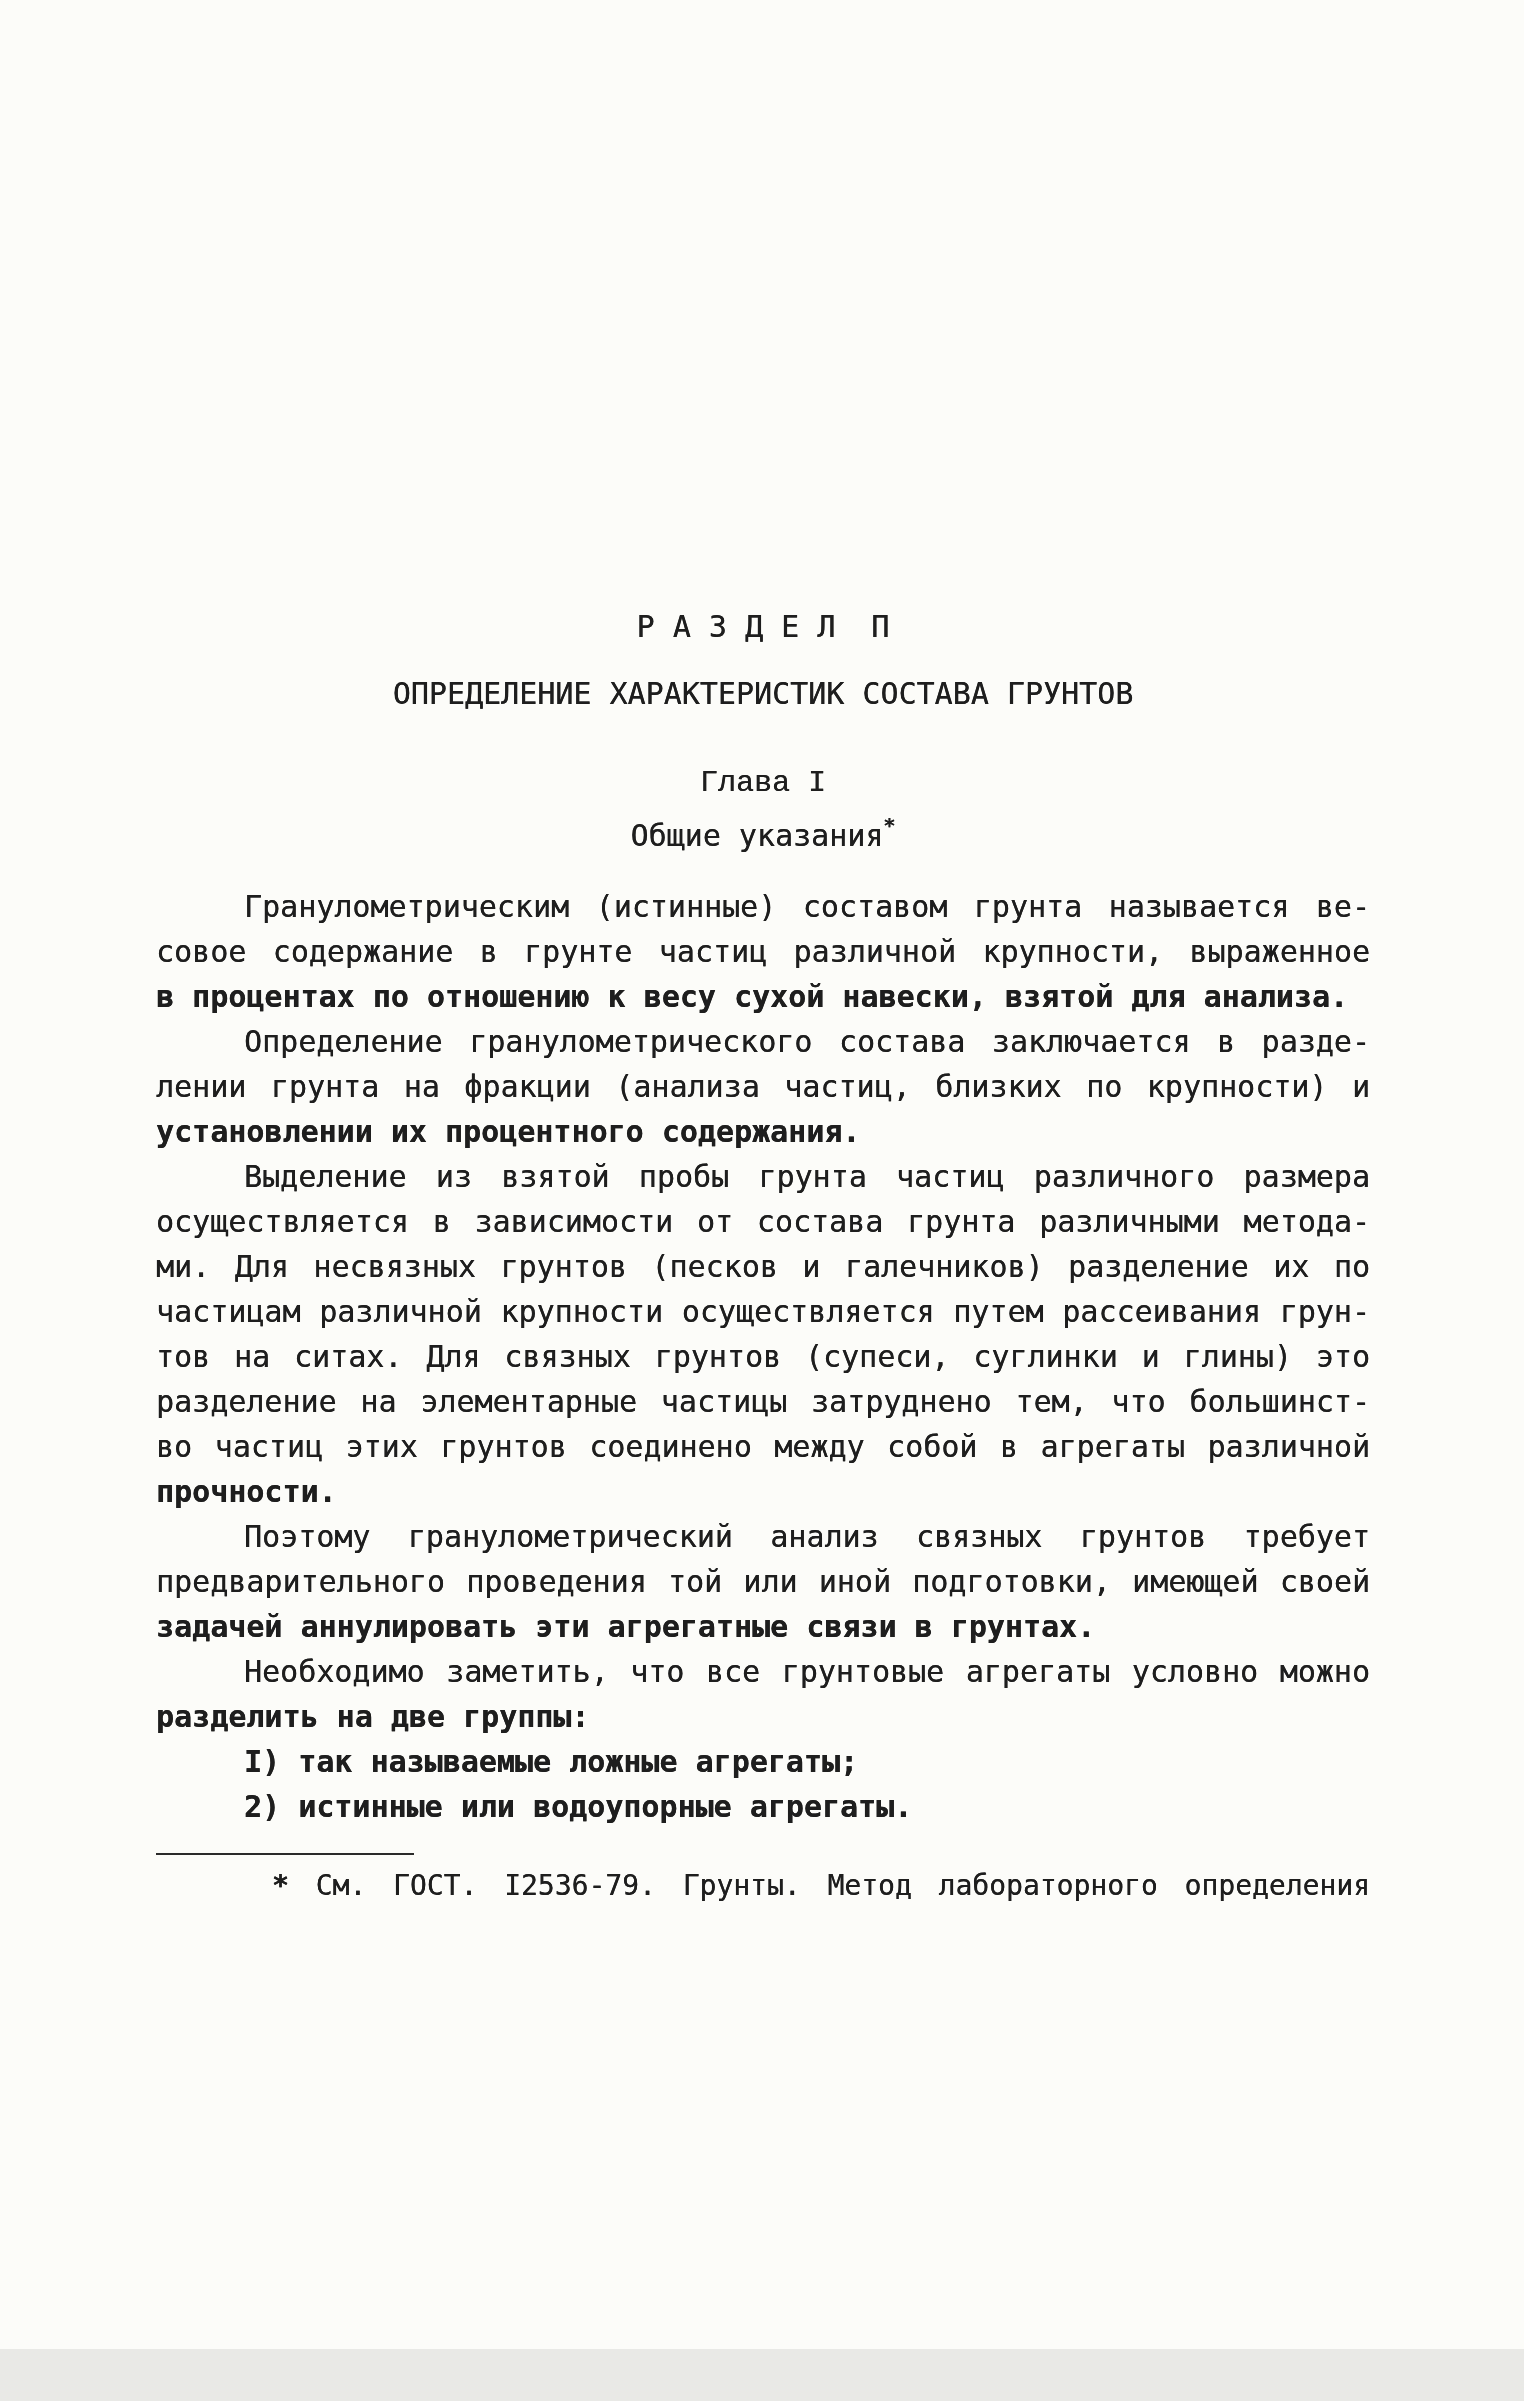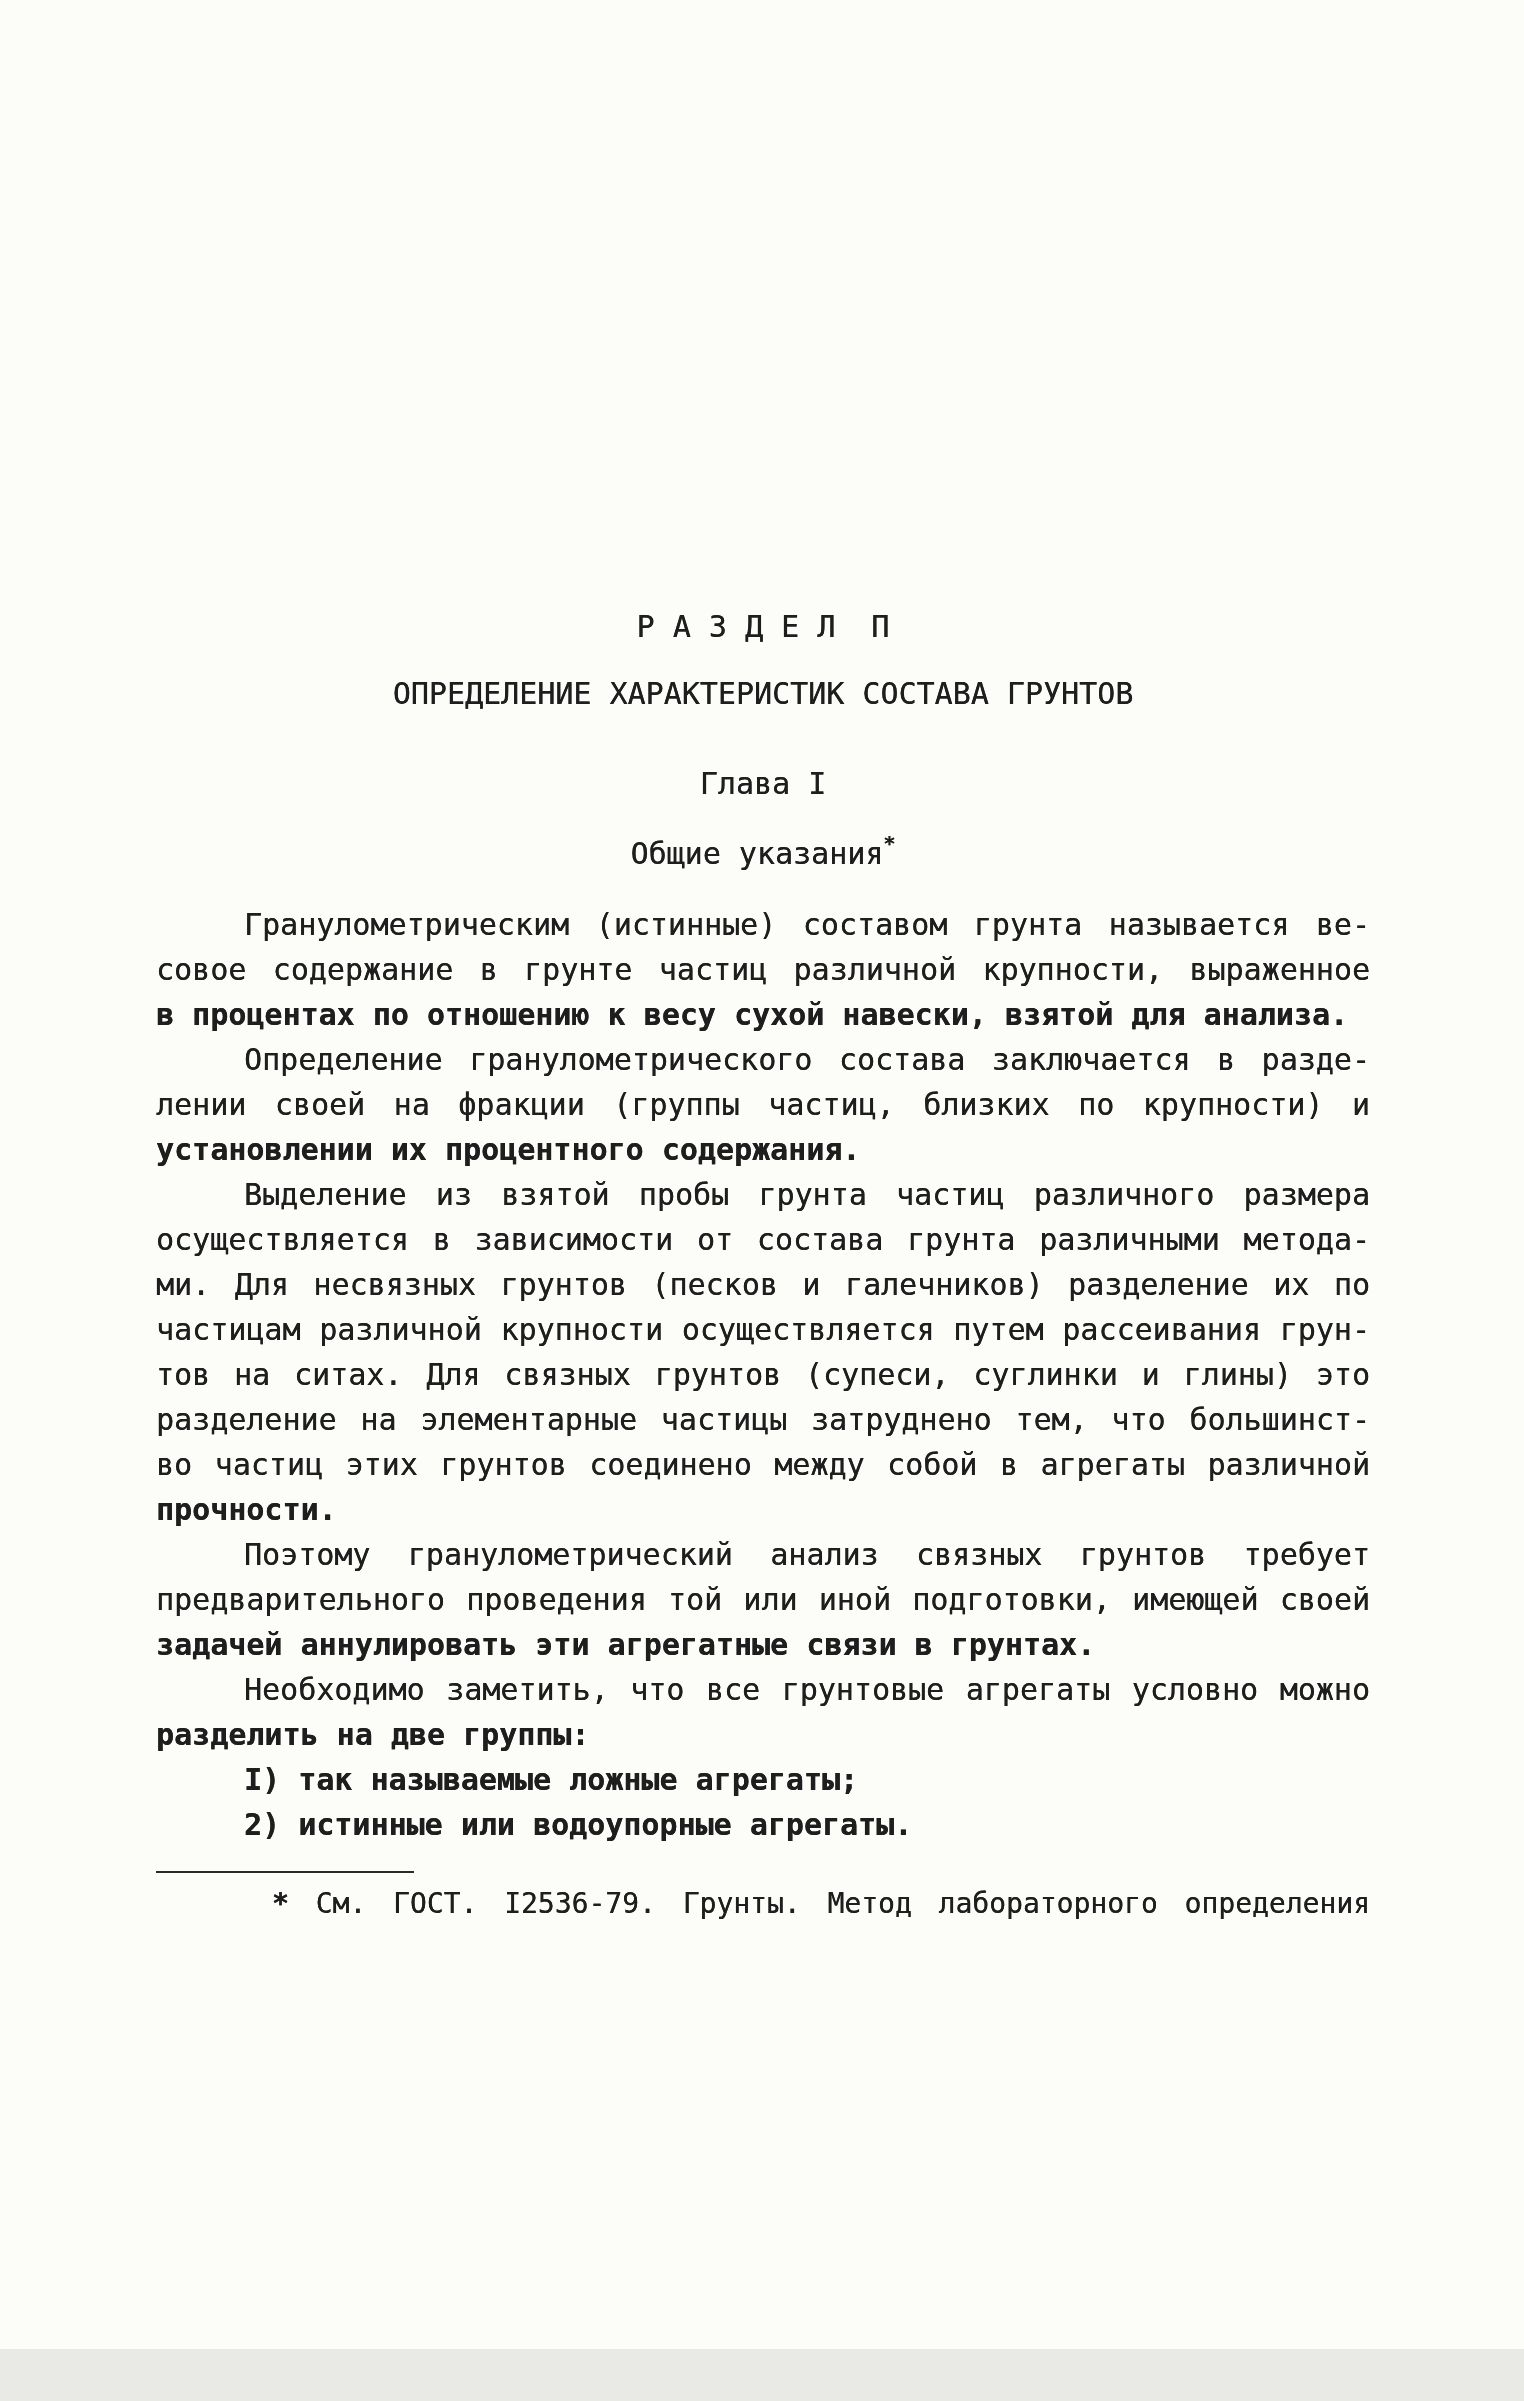--- a/index.html
+++ b/index.html
@@ -22,21 +22,21 @@
   }
   .h{
     text-align:center;
     font-size:30px;
     line-height:45px;
     white-space:pre;
     text-shadow:0.2px 0 0 currentColor;
   }
   .h-section{margin-bottom:22px;}
   .h-subtitle{margin-bottom:45px;}
-  .h-chapter{margin-bottom:18px;}
+  .h-chapter{font-family:Liberation Mono, monospace;}
   .h-chapter-sub{margin-bottom:22px;}
   .h-sub{margin-bottom:26px;}
   .h-sub sup{
     font-size:20.3px;
     font-weight:bold;
     position:relative;top:-3.1px;
   }
   .line{
     font-size:30px;
     line-height:45px;
@@ -86,21 +86,21 @@
     <div class="h h-sub"><span>Общие указания</span><sup>*</sup></div>
 
     <div>
         <div>
           <div class="line first">Гранулометрическим (истинные) составом грунта называется ве-</div>
           <div class="line">совое содержание в грунте частиц различной крупности, выраженное</div>
           <div class="line last">в процентах по отношению к весу сухой навески, взятой для анализа.</div>
         </div>
         <div>
           <div class="line first">Определение гранулометрического состава заключается в разде-</div>
-          <div class="line">лении своей на фракции (группы частиц, близких по крупности) и</div>
+          <div class="line">лении грунта на фракции (анализа частиц, близких по крупности) и</div>
           <div class="line last">установлении их процентного содержания.</div>
         </div>
         <div>
           <div class="line first">Выделение из взятой пробы грунта частиц различного размера</div>
           <div class="line">осуществляется в зависимости от состава грунта различными метода-</div>
           <div class="line">ми. Для несвязных грунтов (песков и галечников) разделение их по</div>
           <div class="line">частицам различной крупности осуществляется путем рассеивания грун-</div>
           <div class="line">тов на ситах. Для связных грунтов (супеси, суглинки и глины) это</div>
           <div class="line">разделение на элементарные частицы затруднено тем, что большинст-</div>
           <div class="line">во частиц этих грунтов соединено между собой в агрегаты различной</div>

